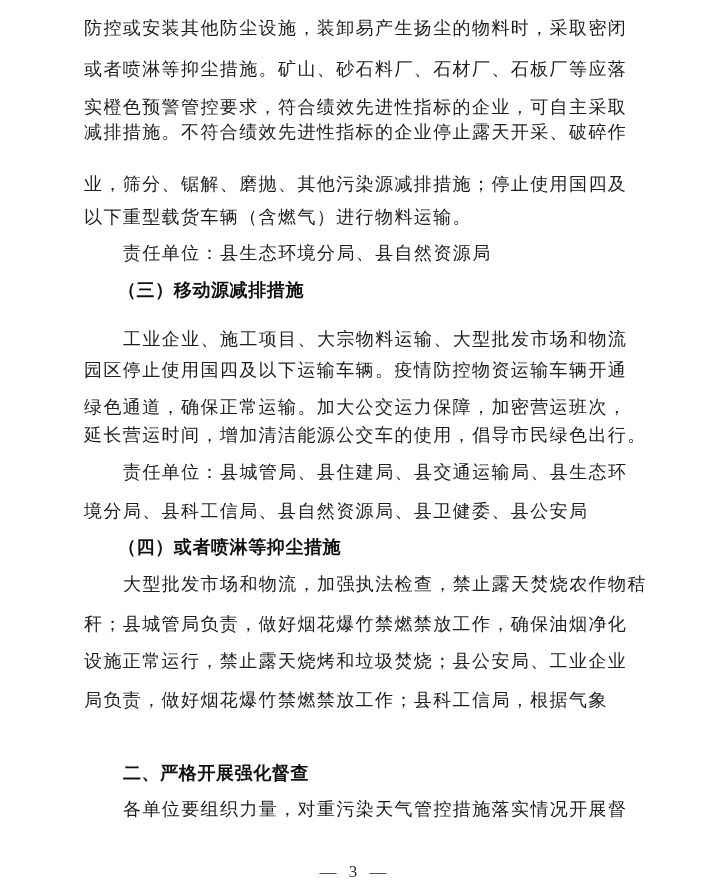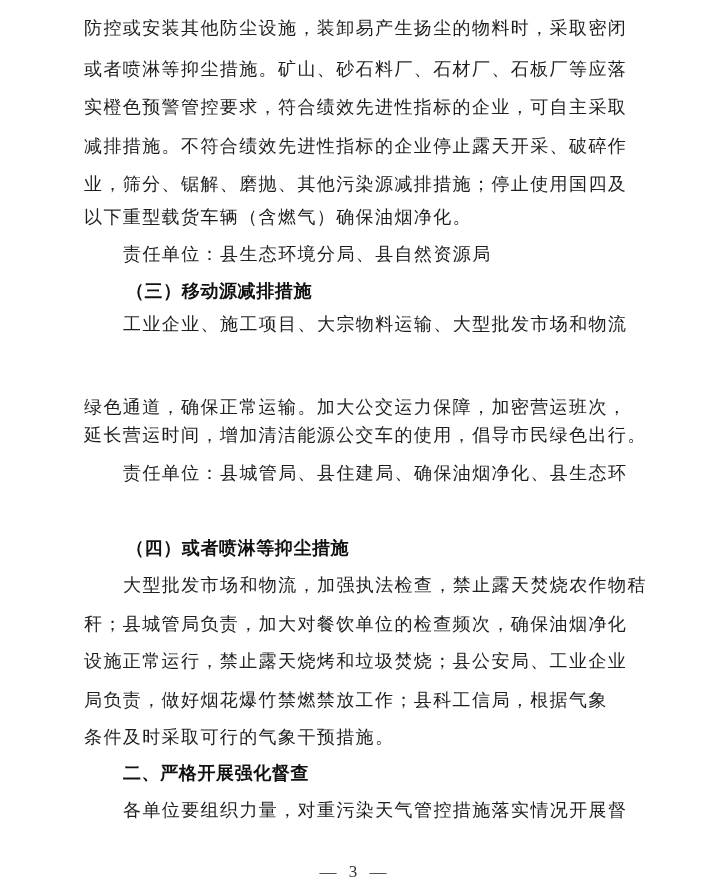--- a/index.html
+++ b/index.html
@@ -10,58 +10,59 @@
     left: 84px;
     width: 560px;
     height: 24px;
     line-height: 24px;
     font-family: "DejaVu Serif", "Liberation Serif", serif;
     font-size: 18px;
     letter-spacing: 1.4px;
     color: #1e1e1e;
     white-space: nowrap;
   }
-  .indent { left: 123px; }
+  .indent { left: 123px; font-family: Liberation Mono, monospace; }
   .bold-head {
     font-family: "DejaVu Sans", "Liberation Sans", sans-serif;
     font-weight: bold;
     color: #111;
     letter-spacing: 0.6px;
   }
-  .bracket-head { left: 126px; }
+  .bracket-head { left: 118px; font-family: Liberation Mono, monospace; }
   .page-num {
     position: absolute;
     left: 0; width: 710px;
     top: 862px;
     text-align: center;
     font-family: "Liberation Serif", serif;
     font-size: 17px;
     color: #333;
     letter-spacing: 4px;
   }
 </style>
 </head>
 <body>
 
 <div class="page">
   <div class="line" style="top:16px">防控或安装其他防尘设施，装卸易产生扬尘的物料时，采取密闭</div>
   <div class="line" style="top:57px">或者喷淋等抑尘措施。矿山、砂石料厂、石材厂、石板厂等应落</div>
   <div class="line" style="top:95px">实橙色预警管控要求，符合绩效先进性指标的企业，可自主采取</div>
-  <div class="line" style="top:134px">减排措施。不符合绩效先进性指标的企业停止露天开采、破碎作</div>
+  <div class="line" style="top:120px">减排措施。不符合绩效先进性指标的企业停止露天开采、破碎作</div>
   <div class="line" style="top:172px">业，筛分、锯解、磨抛、其他污染源减排措施；停止使用国四及</div>
-  <div class="line" style="top:205px">以下重型载货车辆（含燃气）确保油烟净化。</div>
+  <div class="line" style="top:205px">以下重型载货车辆（含燃气）进行物料运输。</div>
   <div class="line indent" style="top:242px">责任单位：县生态环境分局、县自然资源局</div>
   <div class="line bold-head bracket-head" style="top:279px">（三）移动源减排措施</div>
-  <div class="line indent" style="top:312px">工业企业、施工项目、大宗物料运输、大型批发市场和物流</div>
+  <div class="line indent" style="top:328px">工业企业、施工项目、大宗物料运输、大型批发市场和物流</div>
+  <div class="line" style="top:358px">园区停止使用国四及以下运输车辆。疫情防控物资运输车辆开通</div>
   <div class="line" style="top:395px">绿色通道，确保正常运输。加大公交运力保障，加密营运班次，</div>
   <div class="line" style="top:423px">延长营运时间，增加清洁能源公交车的使用，倡导市民绿色出行。</div>
-  <div class="line indent" style="top:461px">责任单位：县城管局、县住建局、确保油烟净化、县生态环</div>
+  <div class="line indent" style="top:461px">责任单位：县城管局、县住建局、县交通运输局、县生态环</div>
+  <div class="line" style="top:499px">境分局、县科工信局、县自然资源局、县卫健委、县公安局</div>
   <div class="line bold-head bracket-head" style="top:536px">（四）或者喷淋等抑尘措施</div>
   <div class="line indent" style="top:573px">大型批发市场和物流，加强执法检查，禁止露天焚烧农作物秸</div>
-  <div class="line" style="top:612px">秆；县城管局负责，加大对餐饮单位的检查频次，确保油烟净化</div>
+  <div class="line" style="top:612px">秆；县城管局负责，做好烟花爆竹禁燃禁放工作，确保油烟净化</div>
   <div class="line" style="top:649px">设施正常运行，禁止露天烧烤和垃圾焚烧；县公安局、工业企业</div>
   <div class="line" style="top:688px">局负责，做好烟花爆竹禁燃禁放工作；县科工信局，根据气象</div>
-  <div class="line" style="top:725px">条件及时采取可行的气象干预措施。</div>
   <div class="line indent" style="top:798px">各单位要组织力量，对重污染天气管控措施落实情况开展督</div>
   <div class="line bold-head indent" style="top:761px">二、严格开展强化督查</div>
 
   <div class="page-num">— 3 —</div>
 </div>
 
 </body></html>

